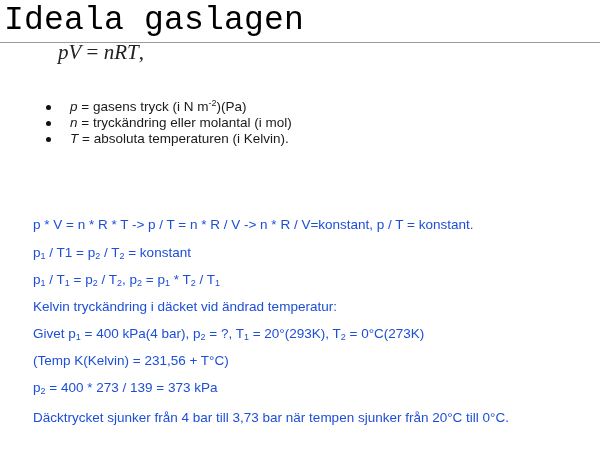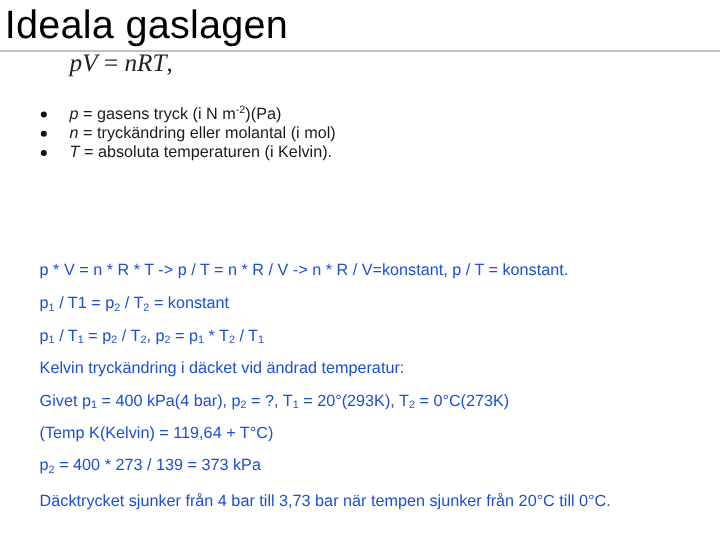--- a/index.html
+++ b/index.html
@@ -2,34 +2,34 @@
 <html><head>
 <meta charset="utf-8">
 <style>
   html, body { margin: 0; padding: 0; }
   body {
     width: 600px; height: 457px; background: #ffffff; position: relative; overflow: hidden;
     font-family: "Liberation Sans", sans-serif; color: #222;
   }
   .title {
     position: absolute; left: 4px; top: 2px;
-    font-family: Liberation Sans, sans-serif;
+    font-family: Liberation Mono, monospace;
     font-size: 33px; color: #000; line-height: 38px; letter-spacing: 0.2px;
   }
   .rule {
     position: absolute; left: 0; top: 42px; width: 600px; height: 1px; background: #9a9a9a;
   }
   .formula {
     position: absolute; left: 58px; top: 38px;
     font-family: "Liberation Serif", "DejaVu Serif", serif;
     font-size: 21px; color: #222; line-height: 28px;
   }
   .formula i { font-style: italic; margin-top: 8px; }
   .bullets {
-    position: absolute; left: 30px; top: 87px; margin: 0; padding: 0; list-style: none;
+    position: absolute; left: 30px; top: 87px; margin: 12px; padding: 0; list-style: none;
     font-size: 13.5px; color: #1a1a1a;
   }
   .bullets li { position: relative; padding-left: 28px; height: 16px; line-height: 16px; }
   .bullets li .dot {
     position: absolute; left: 4px; top: 6px; width: 5px; height: 5px; border-radius: 50%; background: #111;
   }
   .bullets li .var { font-style: italic; }
   sup { font-size: 9px; vertical-align: 5px; line-height: 0; }
   .eq {
     position: absolute; left: 33px; font-size: 13.5px; color: #1d4ed8; line-height: 16px; white-space: nowrap;
@@ -53,17 +53,17 @@
 <div class="eq" style="top:217px">p * V = n * R * T -&gt; p  / T = n * R / V -&gt; n * R / V=konstant,  p / T = konstant.</div>
 
 <div class="eq" style="top:245px"><span>p</span><sub>1</sub><span> / T1  = p</span><sub>2</sub><span> / T</span><sub>2</sub><span> = konstant</span></div>
 
 <div class="eq" style="top:272px"><span>p</span><sub>1</sub><span> / T</span><sub>1</sub><span> = p</span><sub>2</sub><span> / T</span><sub>2</sub><span>, p</span><sub>2</sub><span> = p</span><sub>1</sub><span> * T</span><sub>2</sub><span> / T</span><sub>1</sub></div>
 
 <div class="eq" style="top:299px">Kelvin tryckändring i däcket vid ändrad temperatur:</div>
 
 <div class="eq" style="top:326px"><span>Givet p</span><sub>1</sub><span> = 400 kPa(4 bar), p</span><sub>2</sub><span> = ?, T</span><sub>1</sub><span> = 20°(293K), T</span><sub>2</sub><span> = 0°C(273K)</span></div>
 
-<div class="eq" style="top:353px">(Temp  K(Kelvin) = 119,64 + T°C)</div>
+<div class="eq" style="top:353px">(Temp  K(Kelvin) = 231,56 + T°C)</div>
 
 <div class="eq" style="top:380px"><span>p</span><sub>2</sub><span> = 400 * 273 / 139 = 373 kPa</span></div>
 
 <div class="eq" style="top:410px">Däcktrycket  sjunker från 4  bar till 3,73 bar när tempen sjunker från 20°C till 0°C.</div>
 
 </body></html>

